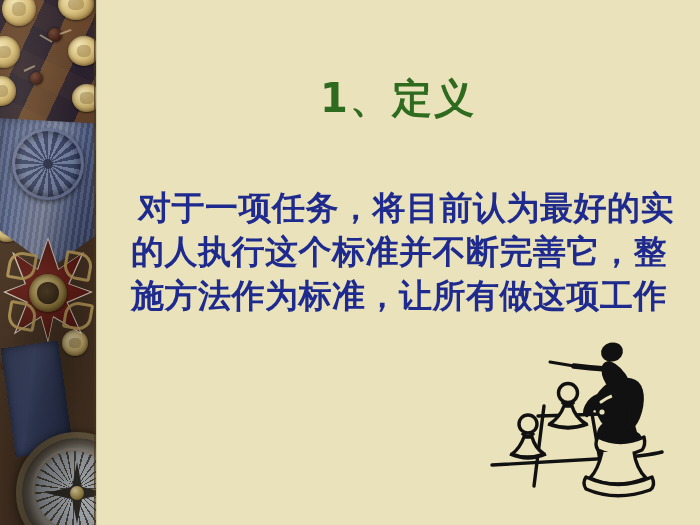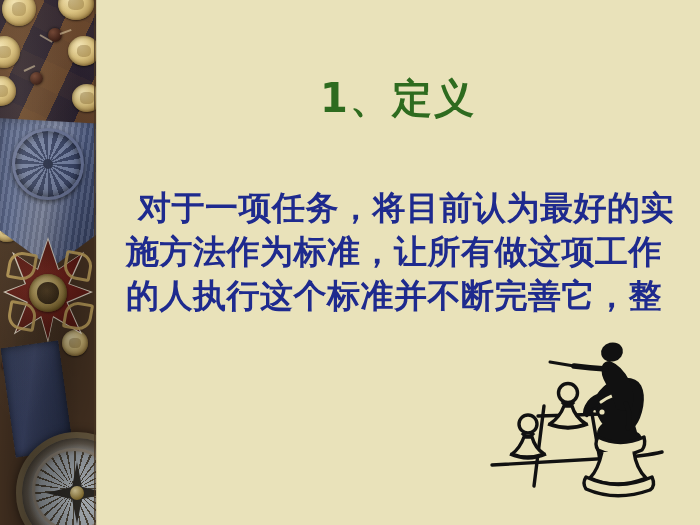--- a/index.html
+++ b/index.html
@@ -210,21 +210,21 @@
     position: absolute;
     left: 126px;
     top: 186px;
     width: 546px;
     color: #1e2a8e;
     font-size: 33px;
     font-weight: bold;
     line-height: 44px;
     letter-spacing: 0.5px;
   }
-  .body-line { white-space: pre; }
+  .body-line { white-space: pre; text-align: center; }
 
   
   .chess-art {
     position: absolute;
     left: 486px;
     top: 336px;
     width: 200px;
     height: 175px;
   }
   .chess-art svg { display: block; width: 100%; height: 100%; }
@@ -277,22 +277,22 @@
     </div>
 
     <div class="ps-layer soil"></div>
   </div>
   <div class="strip-edge"></div>
 
   <div class="title">1、定义</div>
 
   <div class="body-text">
     <div class="body-line"> 对于一项任务，将目前认为最好的实</div>
+    <div class="body-line">的人执行这个标准并不断完善它，整</div>
     <div class="body-line">施方法作为标准，让所有做这项工作</div>
-    <div class="body-line">的人执行这个标准并不断完善它，整</div>
   </div>
 
   <div class="chess-art">
     <svg viewBox="0 0 200 175" xmlns="http://www.w3.org/2000/svg">
       <g fill="none" stroke="#111111" stroke-width="3.4" stroke-linecap="round">
 
         <path d="M6 129 Q 60 126 128 122 Q 160 120 176 116"></path>
         <path d="M52 80 Q 96 79 138 77"></path>
         <path d="M58 70 L 48 150"></path>
         <path d="M104 66 L 118 148"></path>

